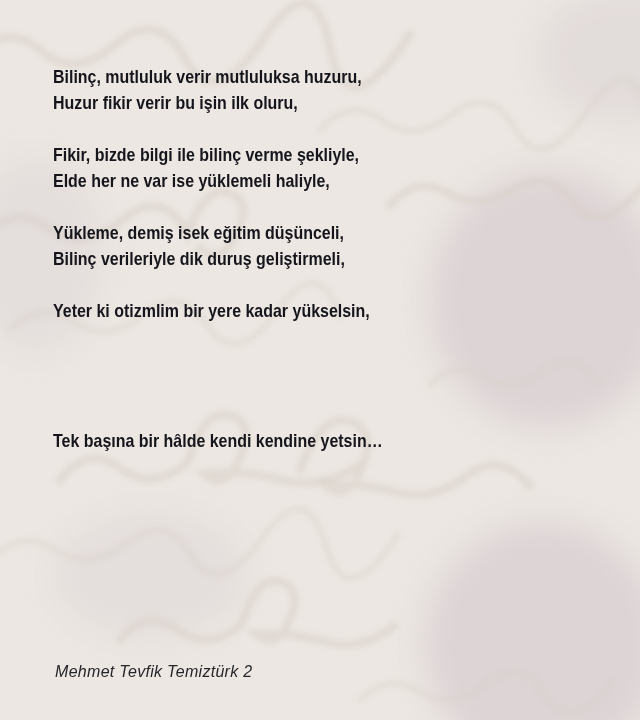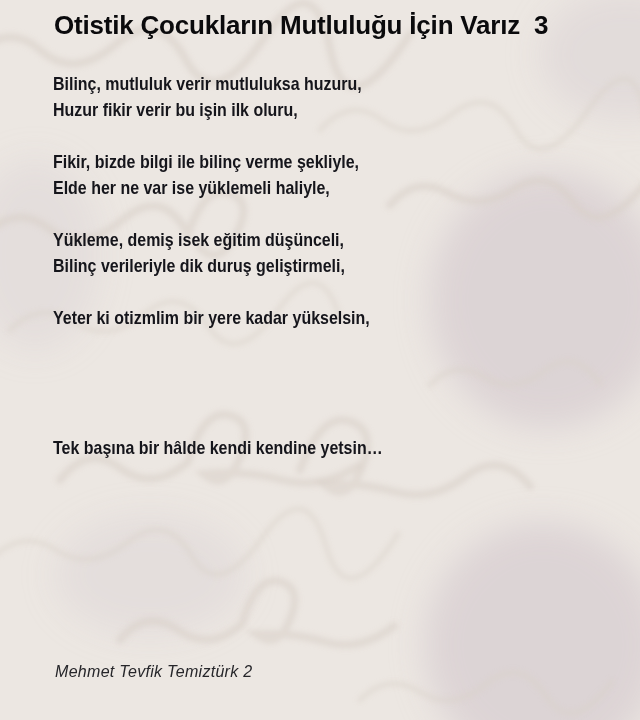--- a/index.html
+++ b/index.html
@@ -20,21 +20,21 @@
   }
   .texture{position:absolute;left:0;top:0;width:640px;height:720px;pointer-events:none;}
   .scribble{fill:none;stroke:var(--watermark);stroke-width:8;stroke-linecap:round;opacity:.55;}
   .scribble.thin{stroke-width:5;opacity:.45;}
   .stain{fill:var(--stain);}
   .title{
     position:absolute;left:54px;top:10px;margin:0;
     font-size:26px;line-height:30px;font-weight:bold;
     color:var(--title-text);white-space:pre;letter-spacing:-0.2px;
   }
-  .poem{position:absolute;left:53px;top:71px;width:560px;}
+  .poem{position:absolute;left:53px;top:64px;width:560px;}
   .poem-line{
     height:26px;line-height:26px;
     font-size:19px;font-weight:bold;
     color:var(--body-text);white-space:pre;
     transform:scaleX(0.84);transform-origin:0 50%;
     letter-spacing:0;
   }
   .author{
     position:absolute;left:55px;top:659px;
     font-style:italic;font-size:16px;line-height:26px;
@@ -70,21 +70,20 @@
       <path class="scribble thin" d="M10,330 q30,-30 64,-8 t70,-8 t64,12 t70,-16 t62,8"></path>
       <path class="scribble" d="M60,480 q28,-36 60,-12 t68,-6 q16,-56 44,-46 q24,8 6,46 q-14,30 -34,12 q40,-4 78,6 t76,-14"></path>
       <path class="scribble" d="M300,470 q22,-60 52,-48 q26,10 8,50 q-14,32 -36,12 q36,-2 72,8 t70,-16 t64,10"></path>
       <path class="scribble thin" d="M-10,560 q32,-32 66,-10 t72,-8 t64,14 t70,-18 t64,8 t72,-12"></path>
       <path class="scribble" d="M120,640 q26,-32 58,-10 t64,-6 q14,-50 40,-42 q22,8 6,42 q-12,26 -32,10 q36,-2 70,8 t68,-16"></path>
       <path class="scribble thin" d="M360,700 q28,-28 60,-8 t66,-8 t60,12 t66,-14"></path>
       <path class="scribble thin" d="M430,385 q24,-26 54,-8 t60,-6 t56,12"></path>
     </g>
   </svg>
 
-  <h1 class="title">Otistik Çocukların Mutluluğu İçin Varız  3</h1>
 
   <div class="poem">
 
   <div class="poem-line">Bilinç, mutluluk verir mutluluksa huzuru,</div>
       <div class="poem-line">Huzur fikir verir bu işin ilk oluru,</div>
       <div class="poem-line">&nbsp;</div>
       <div class="poem-line">Fikir, bizde bilgi ile bilinç verme şekliyle,</div>
       <div class="poem-line">Elde her ne var ise yüklemeli haliyle,</div>
       <div class="poem-line">&nbsp;</div>
       <div class="poem-line">Yükleme, demiş isek eğitim düşünceli,</div>

